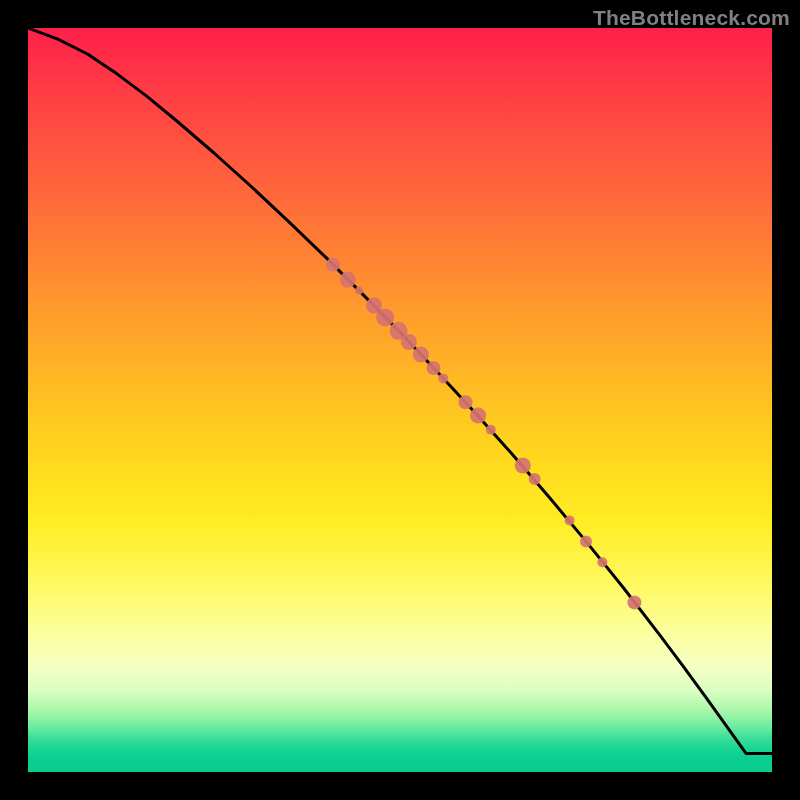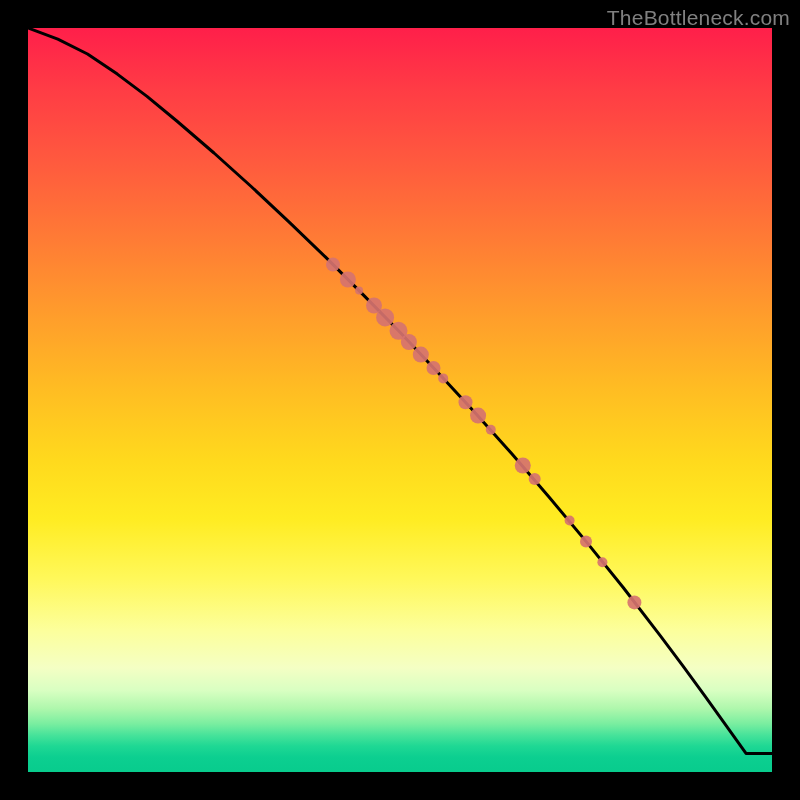--- a/index.html
+++ b/index.html
@@ -53,21 +53,21 @@
   .svg-overlay {
     position: absolute;
     inset: 0;
   }
   .watermark {
     position: absolute;
     top: 6px;
     right: 10px;
     color: #808080;
     font-size: 21px;
-    font-weight: 400;
+    font-weight: 700;
     letter-spacing: 0.2px;
     user-select: none;
   }
 </style>
 </head>
 <body>
 
 <div class="stage">
 
   <div class="plot-area">

